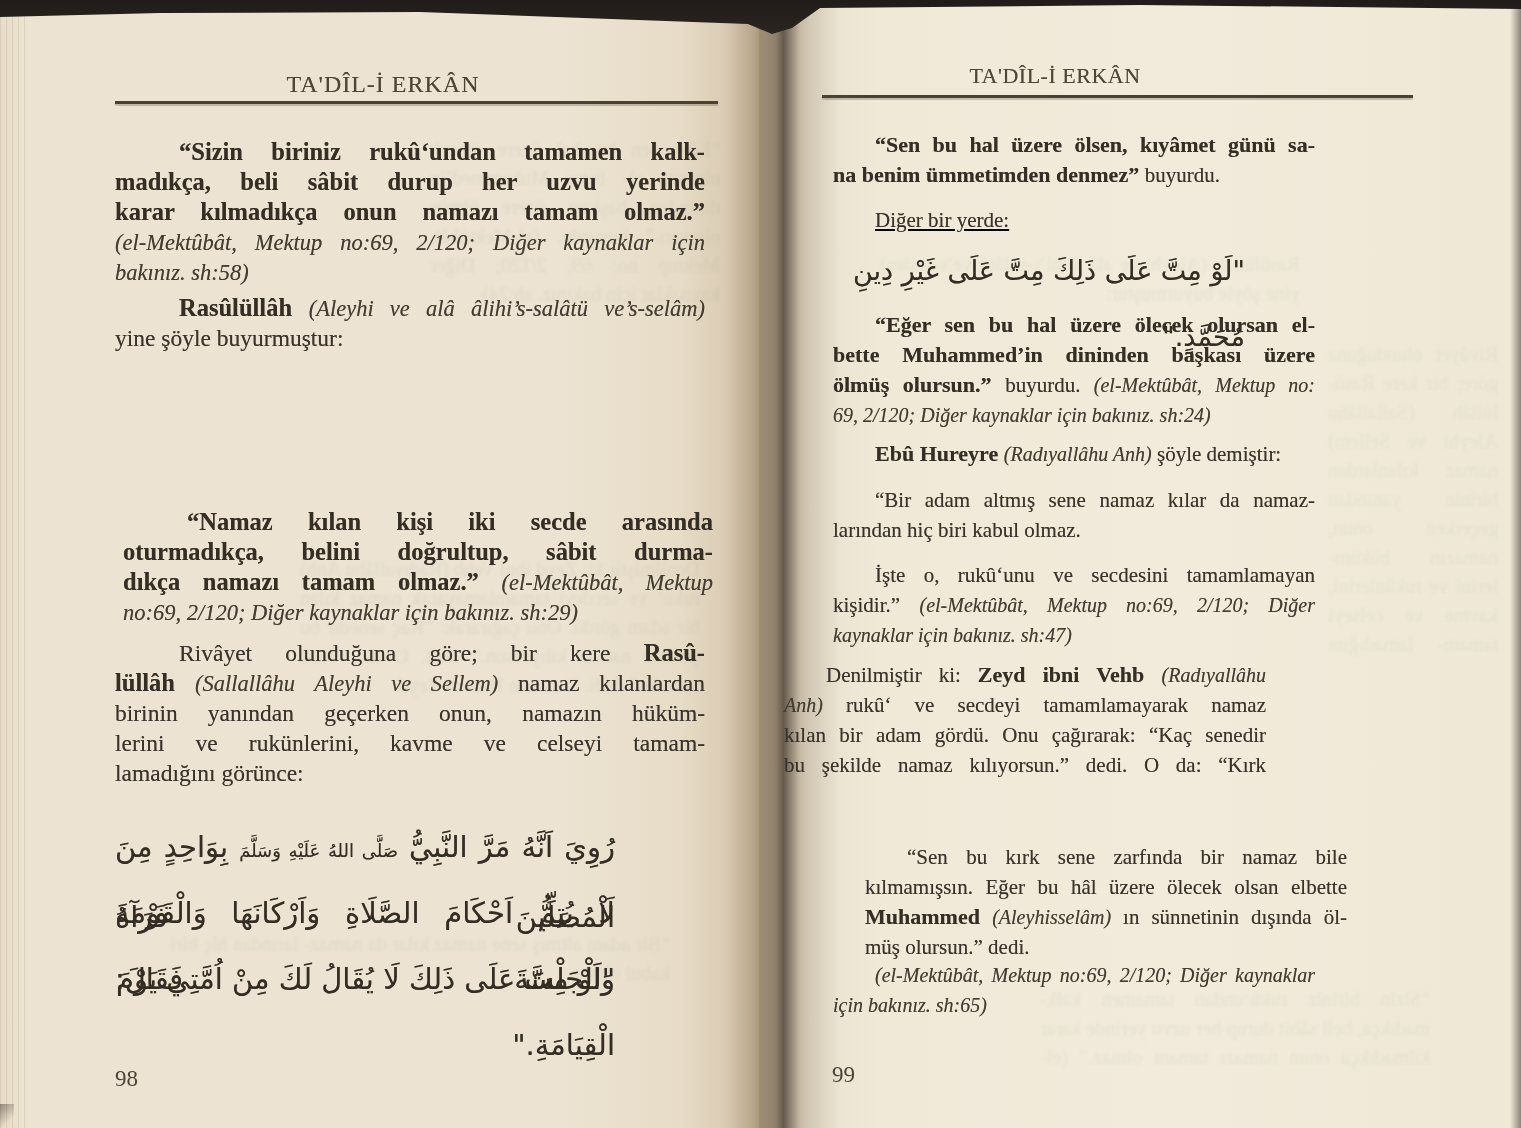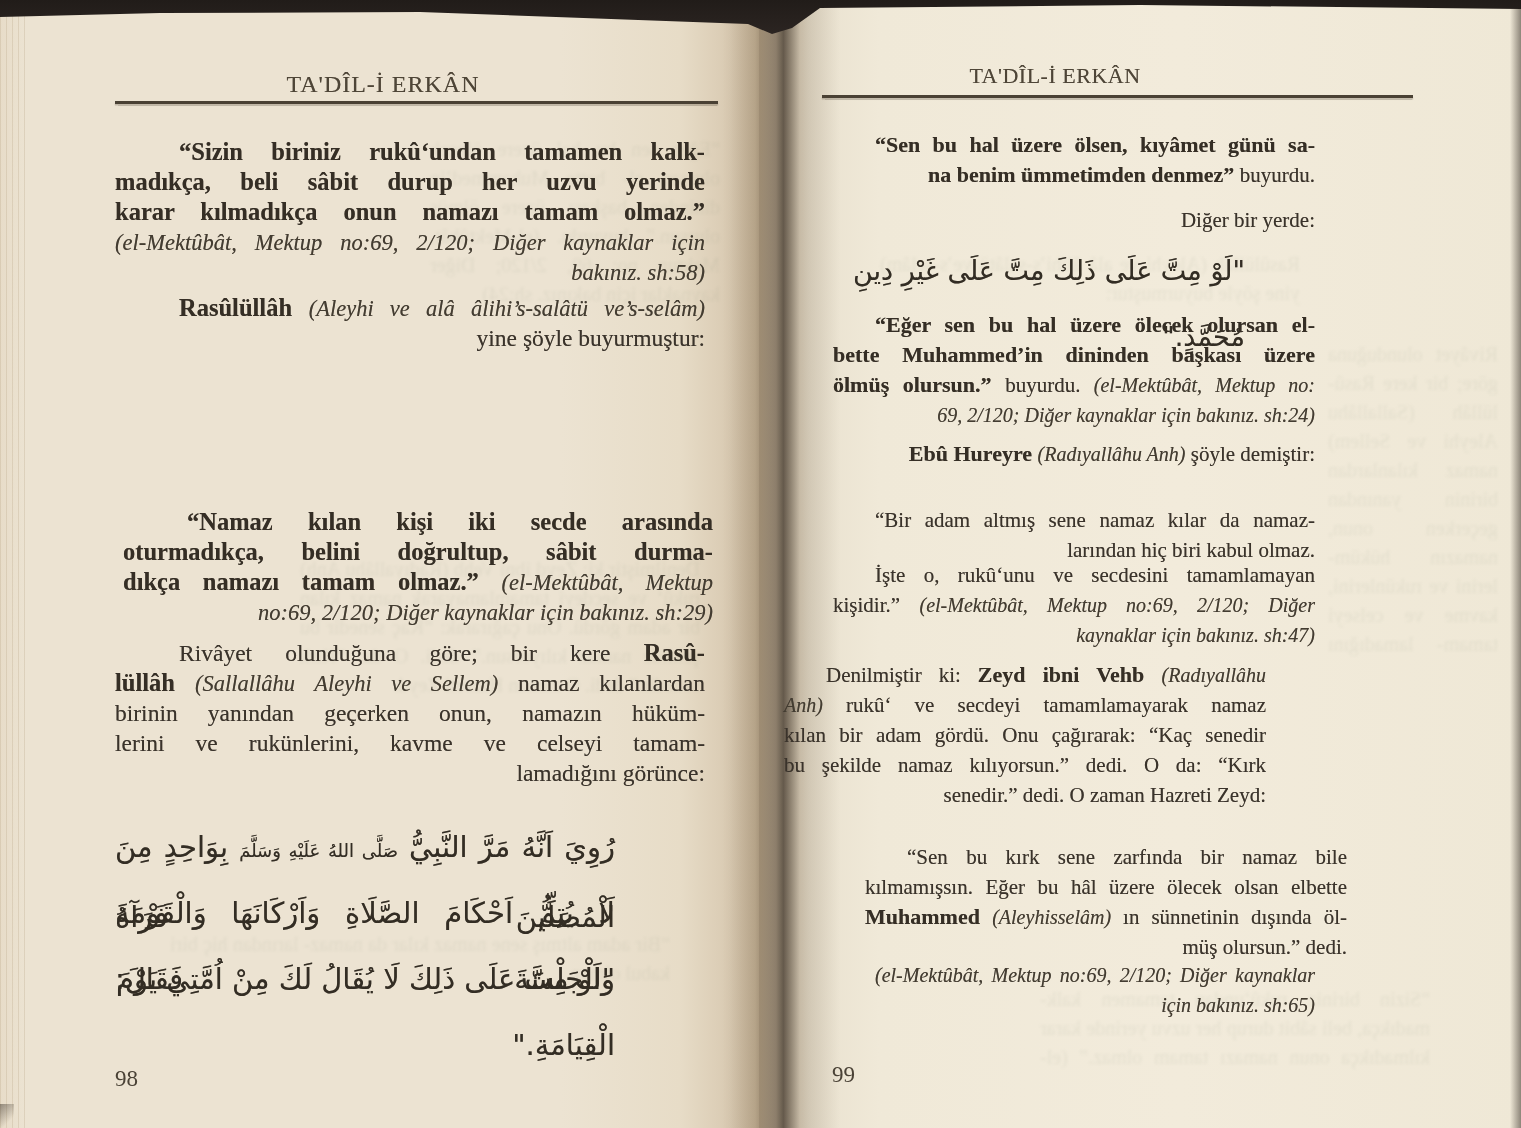--- a/index.html
+++ b/index.html
@@ -25,21 +25,21 @@
   .top-shadow{position:absolute;left:0;top:0;width:1521px;height:36px;z-index:3;
     background:linear-gradient(180deg,#211c19 0%,#2c2522 100%);
     clip-path:polygon(0 0,1521px 0,1521px 9px,1140px 5px,820px 8px,792px 28px,772px 34px,748px 24px,420px 12px,160px 13px,0 17px);}
 
   
   .textcol{position:absolute;left:0;top:0;width:1521px;height:1128px;z-index:2;}
   .blk{position:absolute;}
   .line{height:30px;line-height:30px;color:#3a332b;font-size:23.5px;text-align:justify;
         text-shadow:0 0 .5px rgba(58,51,42,.55);}
   .line.j{text-align-last:justify;}
-  .line.l{text-align:right;text-align-last:auto;}
+  .line.l{text-align:left;text-align-last:auto;}
   .left-col .ind{text-indent:64px;}
   .right-col .ind{text-indent:42px;}
   .right-col .line{font-size:21px;}
   span.r{font-weight:normal;}
   span.b{font-weight:bold;color:#352e25;font-size:24.5px;}
   .right-col span.b{font-size:22px;}
   span.i{font-style:italic;color:#433c31;font-size:22.5px;}
   .right-col span.i{font-size:20px;}
 
   
@@ -119,50 +119,49 @@
     <div class="ghost" style="left:880px;top:250px;width:420px;height:60px;">Rasûlüllâh (Aleyhi ve alâ âlihi’s-salâtü ve’s-selâm) yine şöyle buyurmuştur:</div>
     <div class="ghost" style="left:1040px;top:985px;width:390px;height:90px;">“Sizin biriniz rukû‘undan tamamen kalk- madıkça, beli sâbit durup her uzvu yerinde karar kılmadıkça onun namazı tamam olmaz.” (el-Mektûbât, Mektup no:69, 2/120; Diğer kaynaklar için bakınız. sh:58)</div>
 
     <div class="hdr" style="left:833px;top:63px;width:444px;">TA'DÎL-İ ERKÂN</div>
     <div class="rule" style="left:822px;top:95px;width:591px;"></div>
 
     <div class="blk" style="left:833px;top:130px;width:482px;">
         <div class="line j ind"><span class="b">“Sen bu hal üzere ölsen, kıyâmet günü sa-</span></div>
         <div class="line l"><span class="b">na benim ümmetimden denmez” </span><span class="r">buyurdu.</span></div>
       </div>
-    <div class="blk" style="left:833px;top:205px;width:482px;">
+    <div class="blk" style="left:833px;top:205px;width:482px;text-decoration:underline;">
         <div class="line l ind"><span class="r">Diğer bir yerde:</span></div>
       </div>
     <div class="blk" style="left:833px;top:238px;width:412px;padding-right:70px;">
         <div class="line ar l"><span class="r">"لَوْ مِتَّ عَلَى ذَلِكَ مِتَّ عَلَى غَيْرِ دِينِ مُحَمَّدٍ."</span></div>
       </div>
     <div class="blk" style="left:833px;top:310px;width:482px;">
         <div class="line j ind"><span class="b">“Eğer sen bu hal üzere ölecek olursan el-</span></div>
         <div class="line j"><span class="b">bette Muhammed’in dininden başkası üzere</span></div>
         <div class="line j"><span class="b">ölmüş olursun.” </span><span class="r">buyurdu. </span><span class="i">(el-Mektûbât, Mektup no:</span></div>
         <div class="line l"><span class="i">69, 2/120; Diğer kaynaklar için bakınız. sh:24)</span></div>
       </div>
     <div class="blk" style="left:833px;top:439px;width:482px;">
         <div class="line l ind"><span class="b">Ebû Hureyre </span><span class="i">(Radıyallâhu Anh)</span><span class="r"> şöyle demiştir:</span></div>
       </div>
-    <div class="blk" style="left:833px;top:485px;width:482px;margin-top:20px;">
+    <div class="blk" style="left:833px;top:485px;width:482px;">
         <div class="line j ind"><span class="r">“Bir adam altmış sene namaz kılar da namaz-</span></div>
         <div class="line l"><span class="r">larından hiç biri kabul olmaz.</span></div>
       </div>
     <div class="blk" style="left:833px;top:560px;width:482px;">
         <div class="line j ind"><span class="r">İşte o, rukû‘unu ve secdesini tamamlamayan</span></div>
         <div class="line j"><span class="r">kişidir.” </span><span class="i">(el-Mektûbât, Mektup no:69, 2/120; Diğer</span></div>
         <div class="line l"><span class="i">kaynaklar için bakınız. sh:47)</span></div>
       </div>
     <div class="blk" style="left:784px;top:660px;width:482px;">
         <div class="line j ind"><span class="r">Denilmiştir ki: </span><span class="b">Zeyd ibni Vehb </span><span class="i">(Radıyallâhu</span></div>
         <div class="line j"><span class="i">Anh)</span><span class="r"> rukû‘ ve secdeyi tamamlamayarak namaz</span></div>
         <div class="line j"><span class="r">kılan bir adam gördü. Onu çağırarak: “Kaç senedir</span></div>
         <div class="line j"><span class="r">bu şekilde namaz kılıyorsun.” dedi. O da: “Kırk</span></div>
-        <div class="line l"><span class="r">senedir.” dedi. O zaman Hazreti Zeyd:</span></div>
       </div>
     <div class="blk" style="left:833px;top:842px;width:482px;margin-left:32px;">
         <div class="line j ind"><span class="r">“Sen bu kırk sene zarfında bir namaz bile</span></div>
         <div class="line j"><span class="r">kılmamışsın. Eğer bu hâl üzere ölecek olsan elbette</span></div>
         <div class="line j"><span class="b">Muhammed </span><span class="i">(Aleyhisselâm)</span><span class="r"> ın sünnetinin dışında öl-</span></div>
         <div class="line l"><span class="r">müş olursun.” dedi.</span></div>
       </div>
     <div class="blk" style="left:833px;top:960px;width:482px;">
         <div class="line j ind"><span class="i">(el-Mektûbât, Mektup no:69, 2/120; Diğer kaynaklar</span></div>
         <div class="line l"><span class="i">için bakınız. sh:65)</span></div>

